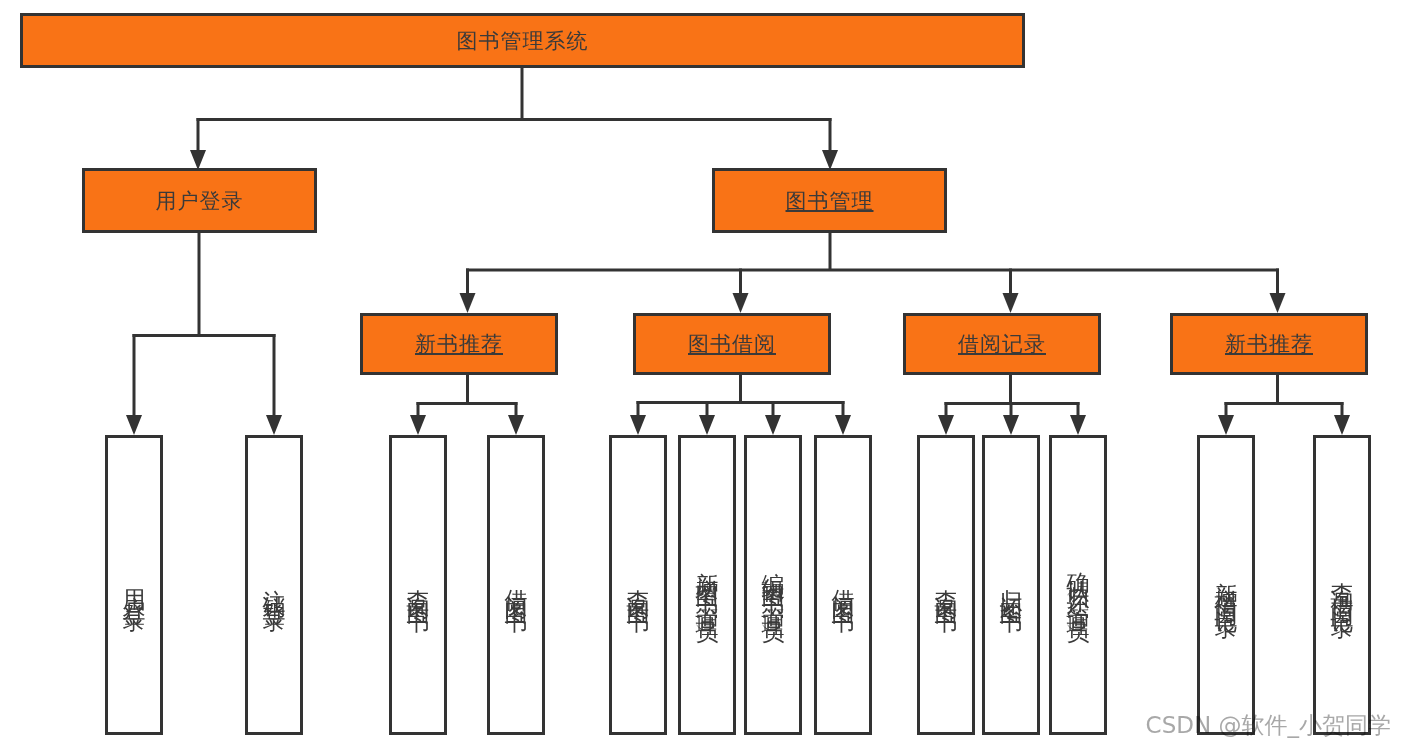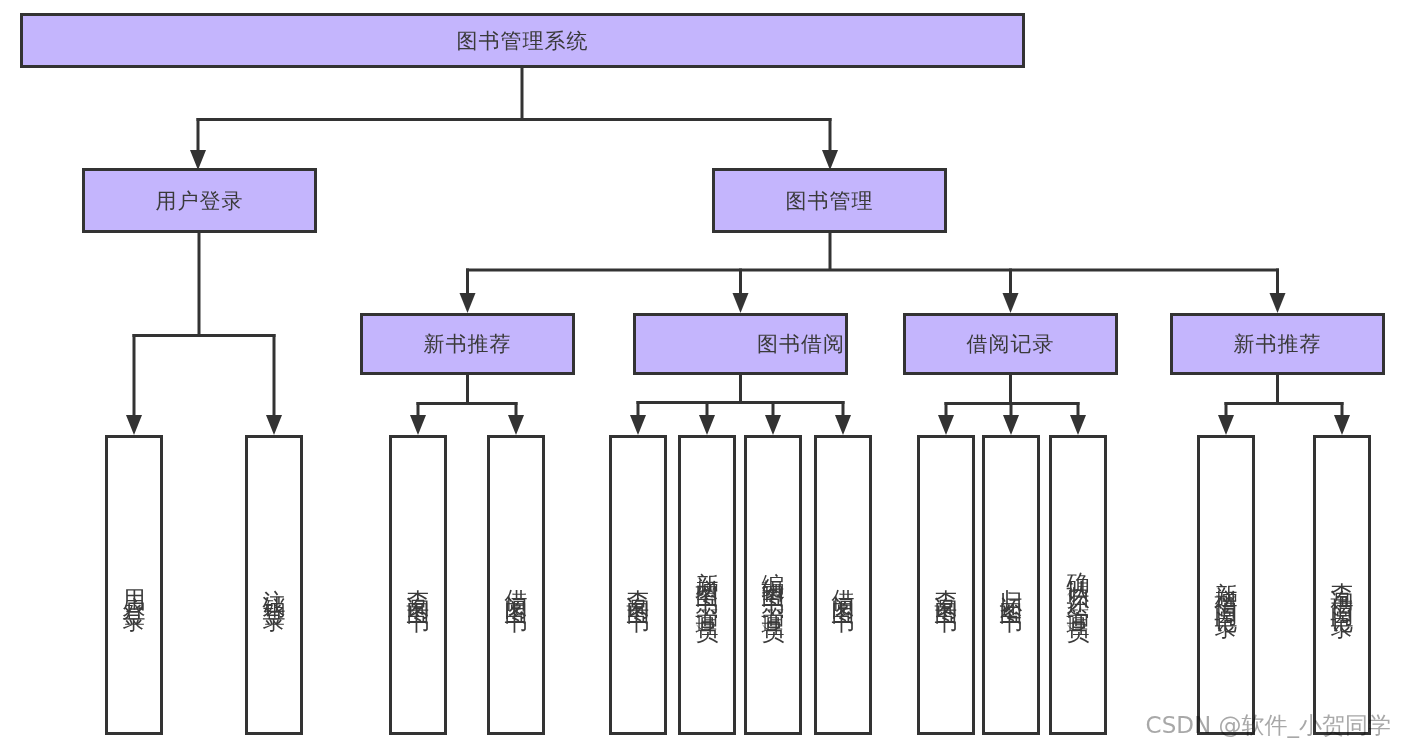--- a/index.html
+++ b/index.html
@@ -20,32 +20,32 @@
   svg.connectors line {
     stroke: var(--line, #333333);
     stroke-width: 3;
   }
   svg.connectors polygon {
     fill: var(--line, #333333);
   }
   .node {
     position: absolute;
     border: 3px solid var(--line, #333333);
-    background: #c4b5fd;
+    background: #f97316;
     display: flex;
     align-items: center;
     justify-content: center;
     color: var(--text, #3a3a3a);
     font-size: 21px;
     letter-spacing: 1px;
     white-space: nowrap;
   }
   .root-node { left: 20px; top: 13px; width: 1005px; height: 55px; }
   .l2 { top: 168px; width: 235px; height: 65px; }
-  .l3 { top: 313px; width: 215px; height: 62px; }
+  .l3 { top: 313px; width: 198px; height: 62px; text-decoration: underline; }
   .leaf {
     position: absolute;
     top: 435px;
     width: 58px;
     height: 300px;
     border: 3px solid var(--line, #333333);
     background: #ffffff;
     display: flex;
     align-items: center;
     justify-content: center;
@@ -151,28 +151,28 @@
     </g>
   </svg>
 
   <div class="node root-node">
     <span>图书管理系统</span>
   </div>
 
   <div class="node l2" style="left:82px;">
     <span>用户登录</span>
   </div>
-  <div class="node l2" style="left:712px;">
+  <div class="node l2" style="left:712px;text-decoration:underline;">
     <span>图书管理</span>
   </div>
 
   <div class="node l3" style="left:360px;">
     <span>新书推荐</span>
   </div>
-  <div class="node l3" style="left:633px;justify-content:flex-end;">
+  <div class="node l3" style="left:633px;">
     <span>图书借阅</span>
   </div>
   <div class="node l3" style="left:903px;">
     <span>借阅记录</span>
   </div>
   <div class="node l3" style="left:1170px;">
     <span>新书推荐</span>
   </div>
 
   <div class="leaf" style="left:105px;">

